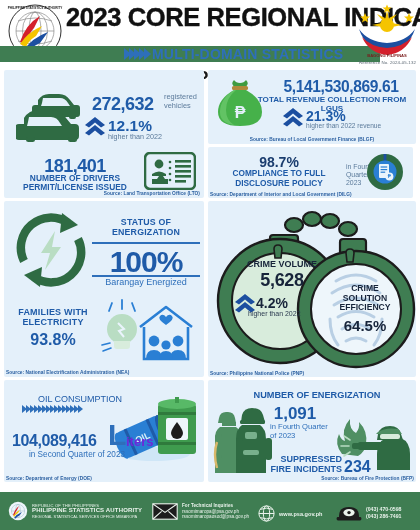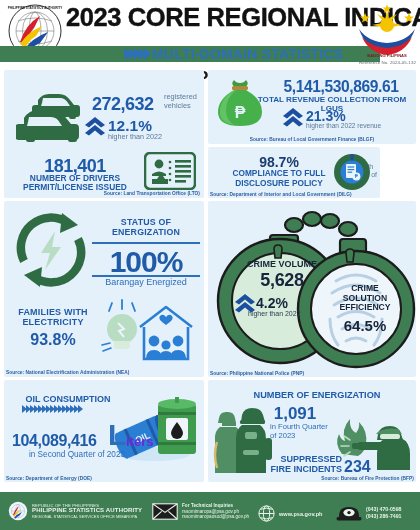--- a/index.html
+++ b/index.html
@@ -40,21 +40,21 @@
   .refno { position:absolute; right:4px; top:60px; font-size:4.4px; color:#5e6a75; letter-spacing:0.1px;}
 
   
   .grid { position:absolute; top:68px; left:0; width:420px; height:418px; }
   .card { position:absolute; background:#e4f0fa; border-radius:2px; overflow:hidden; }
   .src { position:absolute; font-size:4.8px; font-weight:bold; color:#2a5fa0; letter-spacing:0.05px; white-space:nowrap;}
 
   
   #card-vehicles { left:4px; top:2px; width:200px; height:128px; }
   #card-revenue  { left:208px; top:2px; width:208px; height:74px; }
-  #card-fdp      { left:208px; top:79px; width:172px; height:51px; }
+  #card-fdp      { left:208px; top:79px; width:205px; height:51px; }
   #card-energy   { left:4px; top:133px; width:200px; height:176px; }
   #card-crime    { left:208px; top:133px; width:208px; height:176px; }
   #card-oil      { left:4px; top:312px; width:200px; height:102px; }
   #card-fire     { left:208px; top:312px; width:208px; height:102px; }
 
   .hd { font-weight:bold; color:#1f5ba8; letter-spacing:0.2px; text-align:center; }
 
   
   .v-title { position:absolute; top:6px; left:0; width:200px; font-size:9.2px; }
   .v-num { position:absolute; left:88px; top:24px; font-size:18px; font-weight:bold; color:#1f5ba8; letter-spacing:-0.5px;}
@@ -91,21 +91,21 @@
   
   .c-vol-l { position:absolute; left:22px; top:58px; width:104px; text-align:center; font-size:9px; font-weight:bold; color:#17243a;}
   .c-vol-n { position:absolute; left:22px; top:69px; width:104px; text-align:center; font-size:18px; font-weight:bold; color:#17243a; letter-spacing:-0.3px;}
   .c-pct   { position:absolute; left:48px; top:94px; font-size:14px; font-weight:bold; color:#17243a;}
   .c-sub   { position:absolute; left:40px; top:109px; font-size:7px; color:#2b3a50;}
   .c-se-l  { position:absolute; left:112px; top:83px; width:90px; text-align:center; font-size:8.6px; font-weight:bold; color:#17243a; line-height:9.6px;}
   .c-se-n  { position:absolute; left:112px; top:116px; width:90px; text-align:center; font-size:15px; font-weight:bold; color:#17243a;}
   #src-pnp { left:2px; bottom:1px;}
 
   
-  .o-title{ position:absolute; left:4px; top:14px; width:120px; text-align:center; font-size:9px; font-weight:bold; color:#1f5ba8;}
+  .o-title{ position:absolute; left:16px; top:14px; width:120px; text-align:center; font-size:9px; font-weight:normal; color:#1f5ba8;}
   .o-chevs{ position:absolute; left:18px; top:25px; display:flex;}
   .o-chev { width:0;height:0;border-top:4px solid transparent;border-bottom:4px solid transparent;border-left:5px solid #2e6fba; margin-right:-1px;}
   .o-num  { position:absolute; left:8px; top:52px; font-size:16px; font-weight:bold; color:#1f5ba8; letter-spacing:-0.4px;}
   .o-bigL { position:absolute; left:104px; top:40px; font-size:30px; font-weight:bold; color:#2e6fba; line-height:30px;}
   .o-liters{ position:absolute; left:122px; top:54px; font-size:13px; font-weight:bold; color:#6d28d9;}
   .o-sub  { position:absolute; left:10px; top:70px; width:126px; text-align:center; font-size:8.2px; color:#2e6fba;}
   #src-doe{ left:2px; bottom:1px;}
 
   
   .fi-title{ position:absolute; left:24px; top:10px; width:170px; text-align:center; font-size:9.2px; font-weight:bold; color:#1f5ba8;}

